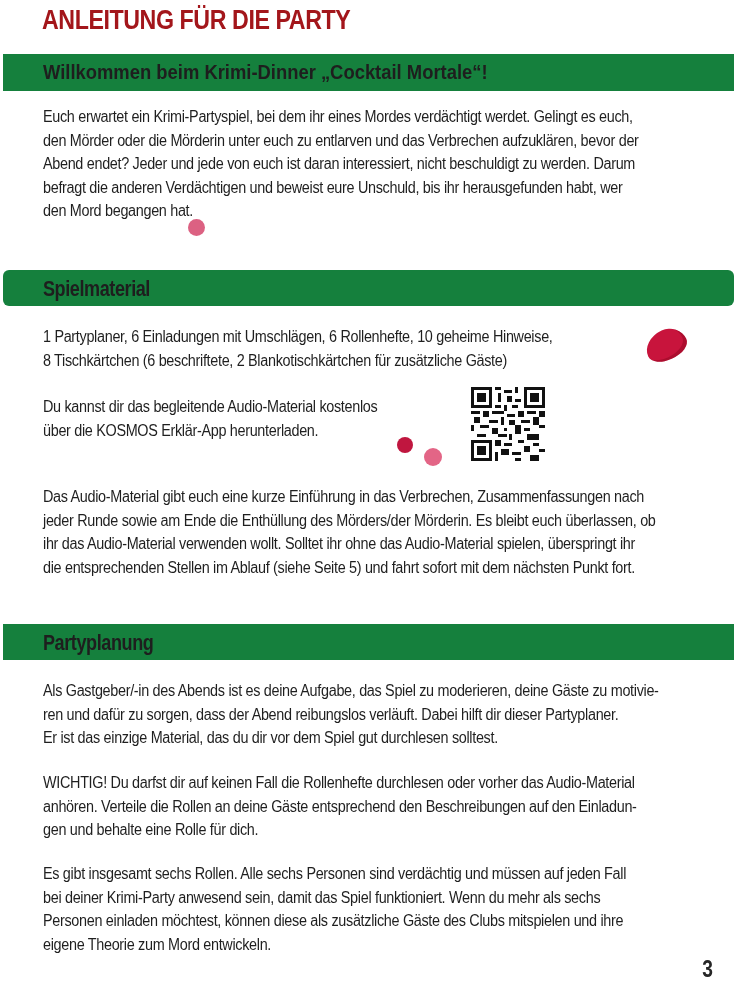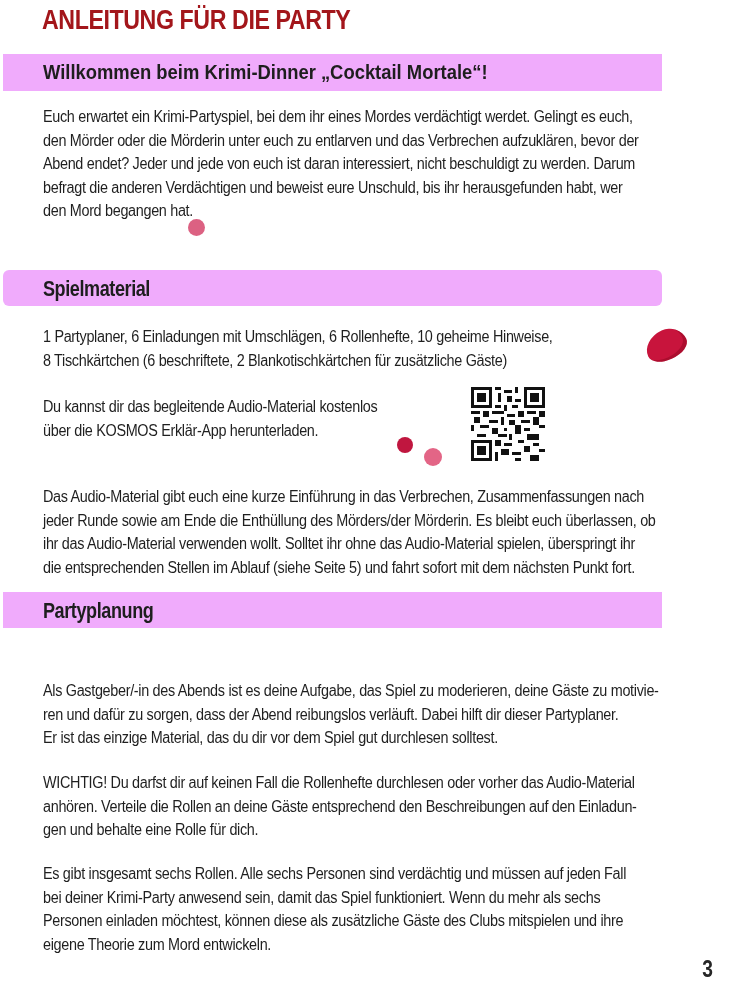--- a/index.html
+++ b/index.html
@@ -2,26 +2,26 @@
 <html><head>
 <meta charset="utf-8">
 <style>
   html, body { margin:0; padding:0; background:#ffffff; }
   body { width:734px; height:983px; position:relative; overflow:hidden;
          font-family:"Liberation Sans", sans-serif; color:#1c1c1c; }
   .title { position:absolute; left:42px; top:5px; margin:0;
            font-family:"Liberation Sans", sans-serif; font-weight:bold;
            font-size:27px; letter-spacing:-0.5px; color:#a3161b;
            transform:scaleX(0.86); transform-origin:left top; text-transform:uppercase; }
-  .band { position:absolute; left:3px; width:659px; background:#f0abfc; }
+  .band { position:absolute; left:3px; width:731px; background:#15803d; }
   .band h2 { margin:0; position:absolute; left:40px; color:#1e1e1e; }
   .band.b1 { top:54px; height:37px; }
   .band.b1 h2 { top:7px; font-size:20px; font-weight:bold; transform:scaleX(0.92); transform-origin:left top; white-space:nowrap;}
   .band.b2 { top:270px; height:36px;border-radius:6px; }
-  .band.b3 { top:592px; height:36px; }
+  .band.b3 { top:624px; height:36px; }
   .band.b2 h2, .band.b3 h2 { top:6px; font-size:22px; font-weight:bold; transform:scaleX(0.82); transform-origin:left top; letter-spacing:-0.5px; }
   .para { position:absolute; left:43px; margin:0; font-size:16px; line-height:23.5px;
           letter-spacing:-0.35px; color:#1f1f1f; transform:scaleX(0.9); transform-origin:left top; }
   .para .ln { display:block; white-space:nowrap; }
   .pagenum { position:absolute; right:20px; top:955px; font-weight:bold; font-size:24px;
              color:#262626; transform:scaleX(0.8); }
   .splat { position:absolute; border-radius:50%; }
   .qr { position:absolute; left:471px; top:387px; width:74px; height:74px; }
 </style>
 </head>

